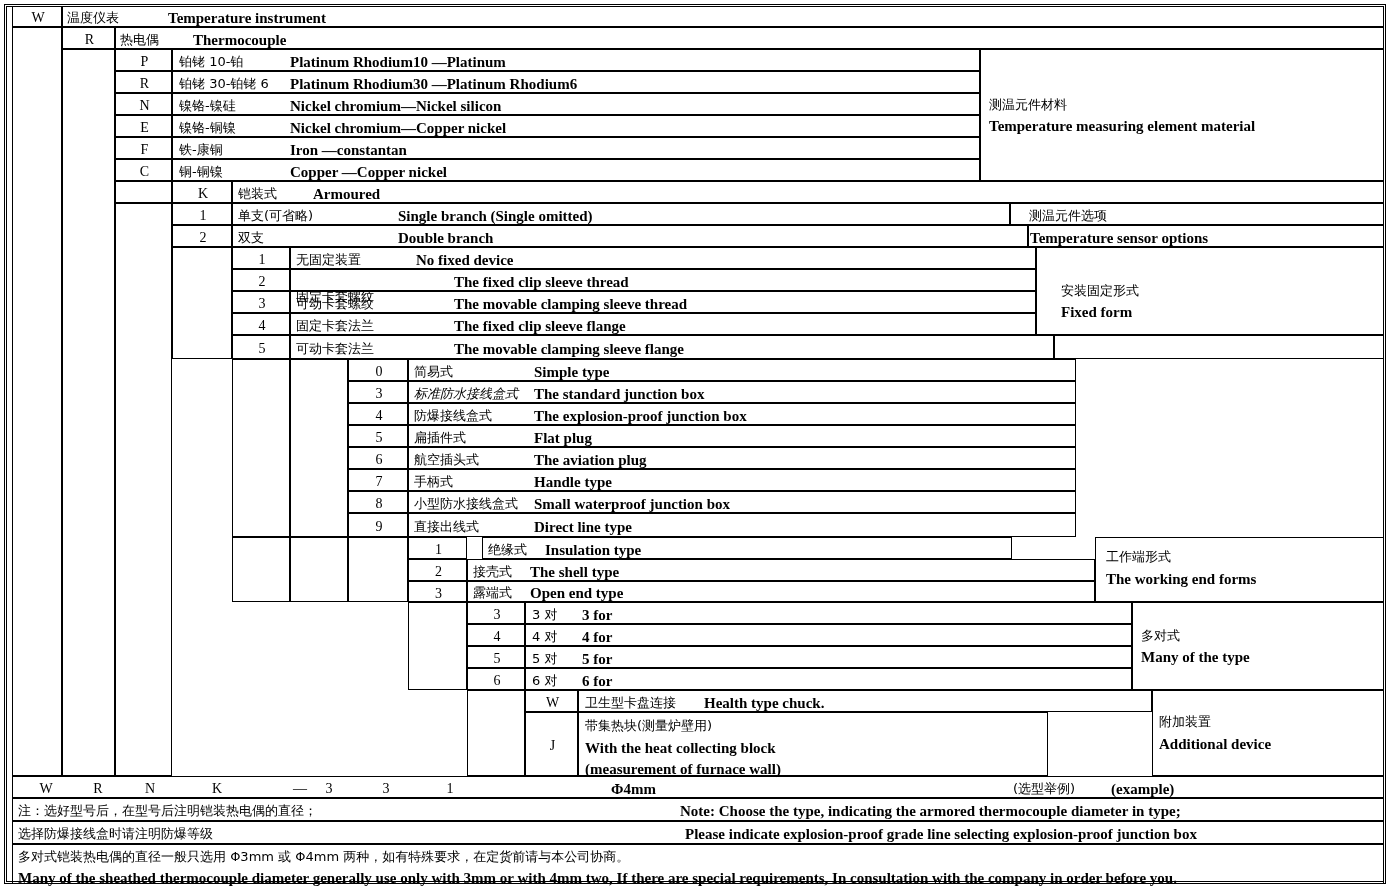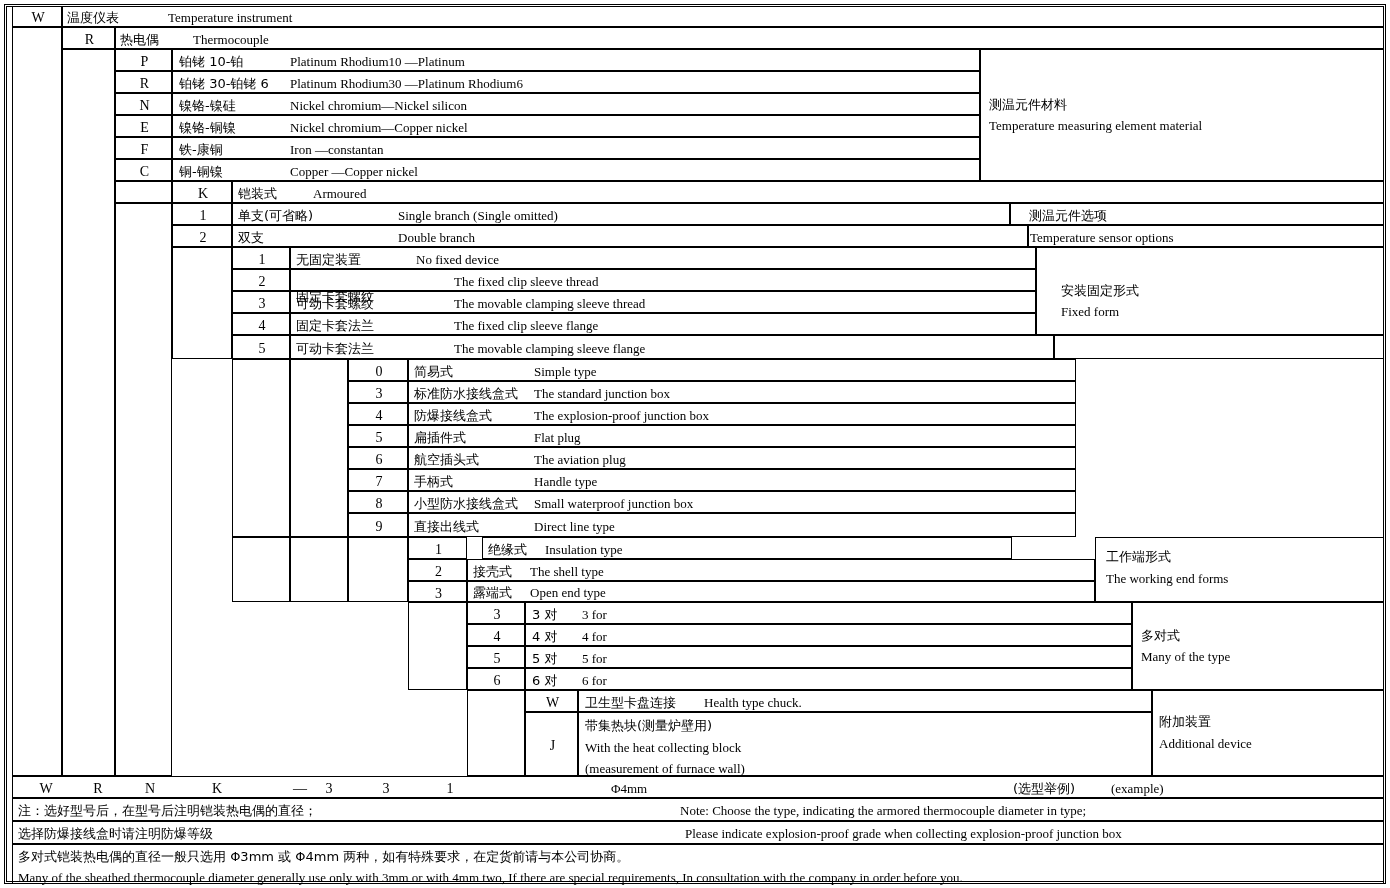--- a/index.html
+++ b/index.html
@@ -34,21 +34,22 @@
     white-space: nowrap;
     font-size: 13.5px;
     line-height: 1;
   }
   .cn {
     font-family: "DejaVu Sans", "Liberation Sans", sans-serif;
     font-size: 13px;
   }
   .en {
     font-family: "Liberation Serif", "DejaVu Serif", serif;
-    font-size: 13px;
+    font-size: 15px;
+    font-weight: bold;
   }
   .code {
     font-family: "Liberation Serif", "DejaVu Serif", serif;
     font-size: 14px;
   }
   .ctr { text-align: center; }
   
   #outer {
     position: absolute;
     left: 4px; top: 4px;
@@ -231,21 +232,21 @@
     </div>
   <div class="c" style="left:408px; top:359px; width:668px; height:22px;">
     <span class="t cn" style="left:5px; top:5px;">简易式</span>
     <span class="t en" style="left:125px; top:5px;">Simple type</span>
     </div>
 
   <div class="c" style="left:348px; top:381px; width:60px; height:22px;">
     <span class="t code ctr" style="left:0; top:5px; width:60px;">3</span>
     </div>
   <div class="c" style="left:408px; top:381px; width:668px; height:22px;">
-    <span class="t cn" style="left:5px; top:5px;">标准防水接线盒式</span>
+    <span class="t cn" style="left:5px; top:5px;font-style:italic;">标准防水接线盒式</span>
     <span class="t en" style="left:125px; top:5px;">The standard junction box</span>
     </div>
 
   <div class="c" style="left:348px; top:403px; width:60px; height:22px;">
     <span class="t code ctr" style="left:0; top:5px; width:60px;">4</span>
     </div>
   <div class="c" style="left:408px; top:403px; width:668px; height:22px;">
     <span class="t cn" style="left:5px; top:5px;">防爆接线盒式</span>
     <span class="t en" style="left:125px; top:5px;">The explosion-proof junction box</span>
     </div>
@@ -369,21 +370,21 @@
     <span class="t code ctr" style="left:0; top:5px; width:53px;">W</span>
     </div>
   <div class="c" style="left:578px; top:690px; width:574px; height:22px;">
     <span class="t cn" style="left:6px; top:5px;">卫生型卡盘连接</span>
     <span class="t en" style="left:125px; top:5px;">Health type chuck.</span>
     </div>
 
   <div class="c" style="left:525px; top:712px; width:53px; height:64px;">
     <span class="t code ctr" style="left:0; top:26px; width:53px;">J</span>
     </div>
-  <div class="c" style="left:578px; top:712px; width:574px; height:64px;">
+  <div class="c" style="left:578px; top:712px; width:470px; height:64px;">
     <span class="t cn" style="left:6px; top:6px;">带集热块(测量炉壁用)</span>
     <span class="t en" style="left:6px; top:28px;">With the heat collecting block</span>
     <span class="t en" style="left:6px; top:49px;">(measurement of furnace wall)</span>
     </div>
 
   <div class="c" style="left:1152px; top:690px; width:232px; height:86px;">
     <span class="t cn" style="left:6px; top:24px;">附加装置</span>
     <span class="t en" style="left:6px; top:46px;">Additional device</span>
     </div>
 
@@ -401,21 +402,21 @@
     <span class="t en" style="left:1098px; top:5px;">(example)</span>
   </div>
 
   <div class="c" style="left:12px; top:798px; width:1372px; height:23px;">
     <span class="t cn" style="left:5px; top:5px;">注：选好型号后，在型号后注明铠装热电偶的直径；</span>
     <span class="t en" style="left:667px; top:5px;">Note: Choose the type, indicating the armored thermocouple diameter in type;</span>
   </div>
 
   <div class="c" style="left:12px; top:821px; width:1372px; height:23px;">
     <span class="t cn" style="left:5px; top:5px;">选择防爆接线盒时请注明防爆等级</span>
-    <span class="t en" style="left:672px; top:5px;">Please indicate explosion-proof grade when collecting  explosion-proof junction box</span>
+    <span class="t en" style="left:672px; top:5px;">Please indicate explosion-proof grade line selecting  explosion-proof junction box</span>
   </div>
 
   <div class="c" style="left:12px; top:844px; width:1372px; height:40px;">
     <span class="t cn" style="left:5px; top:5px;">多对式铠装热电偶的直径一般只选用 Φ3mm 或 Φ4mm 两种，如有特殊要求，在定货前请与本公司协商。</span>
     <span class="t en" style="left:5px; top:26px;">Many of the sheathed thermocouple diameter generally use only with 3mm or with 4mm two, If there are special  requirements, In consultation with the company in order before you.</span>
   </div>
 
 </div>
 
 </body></html>

